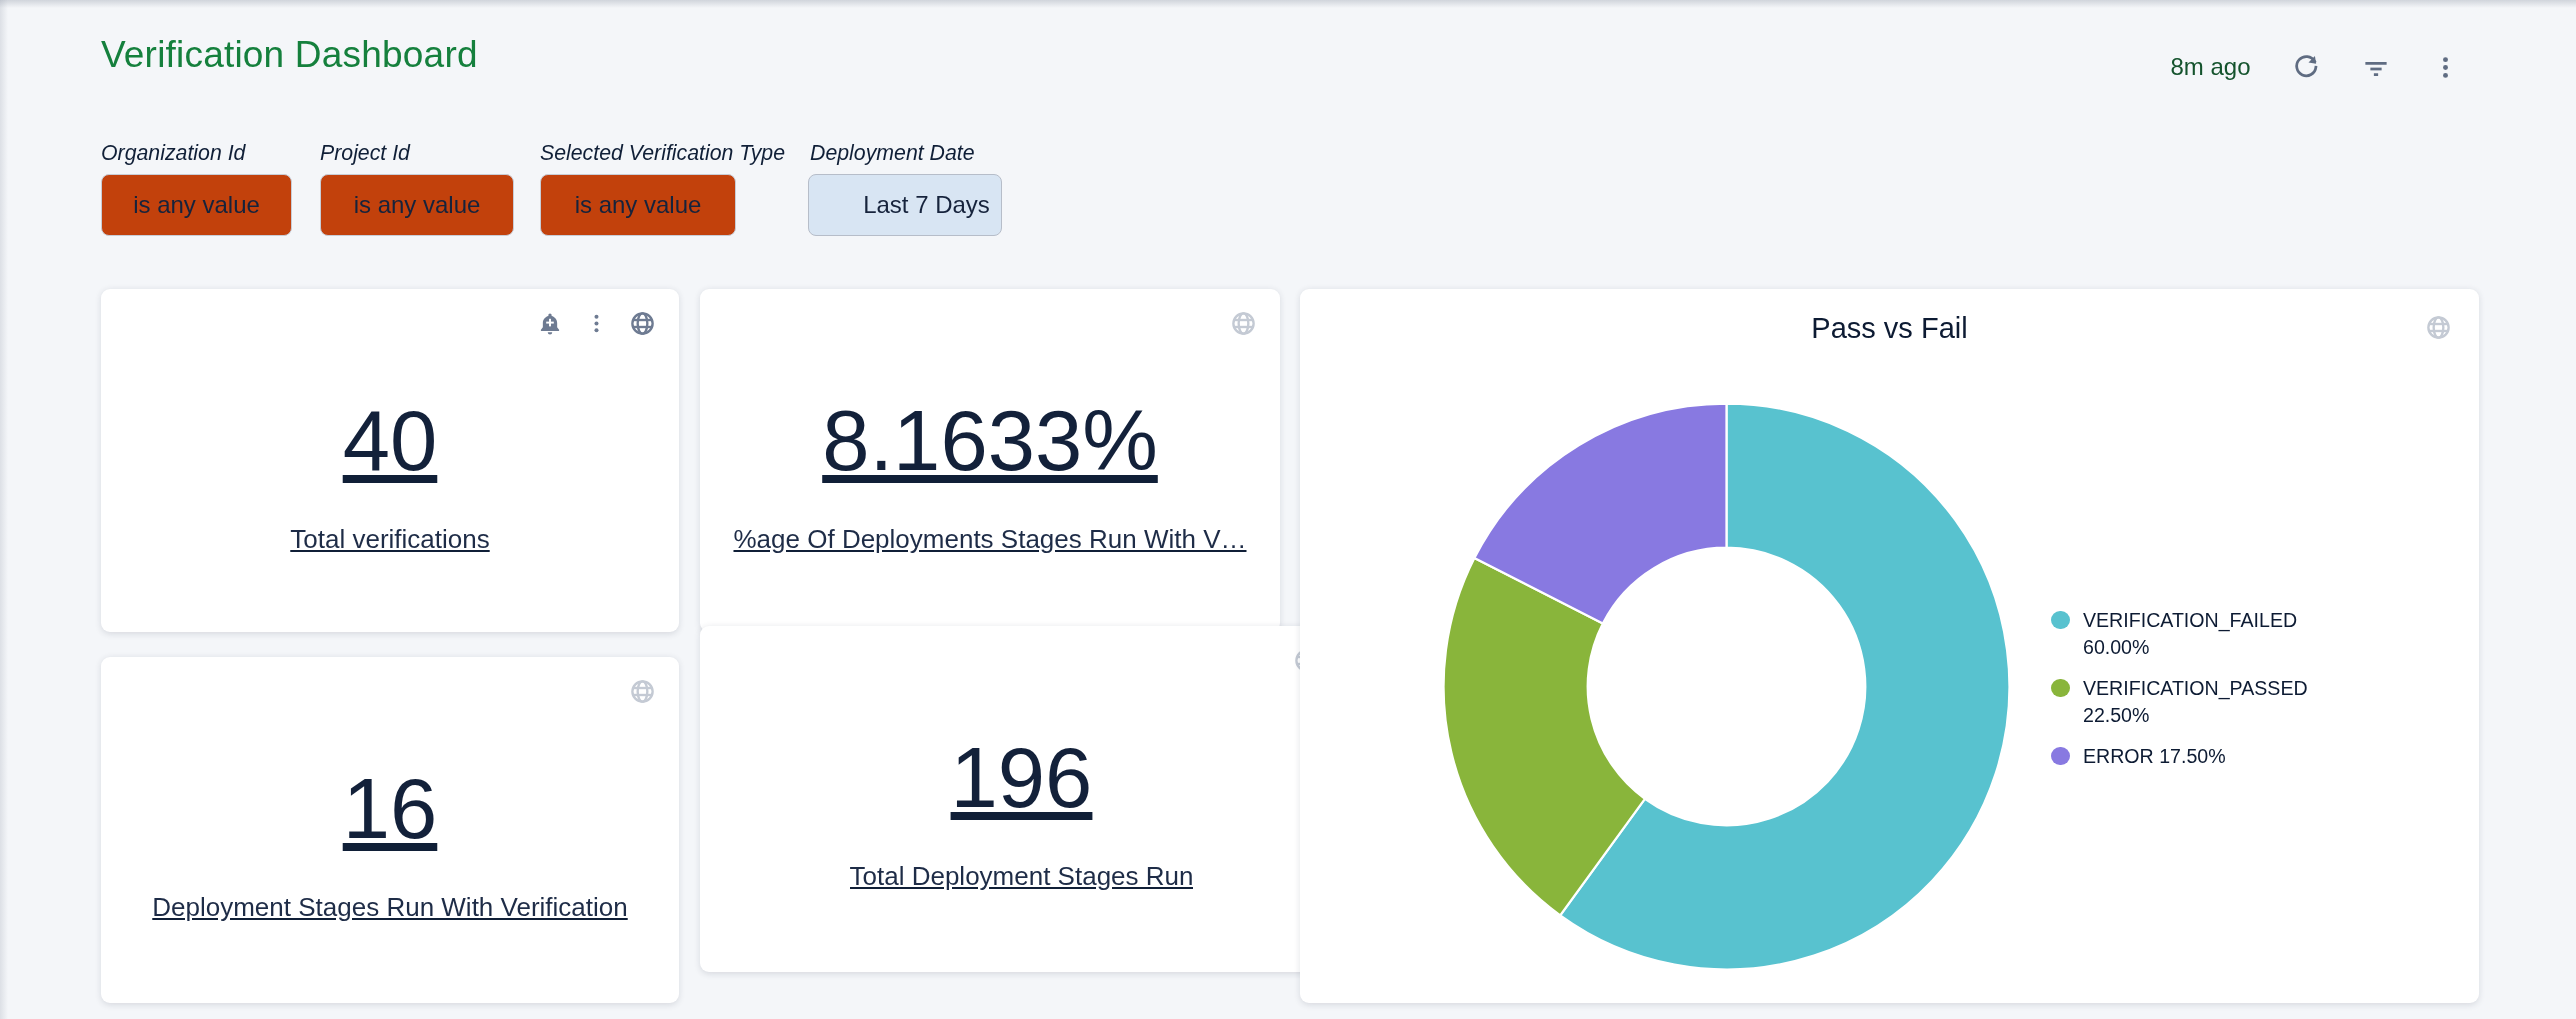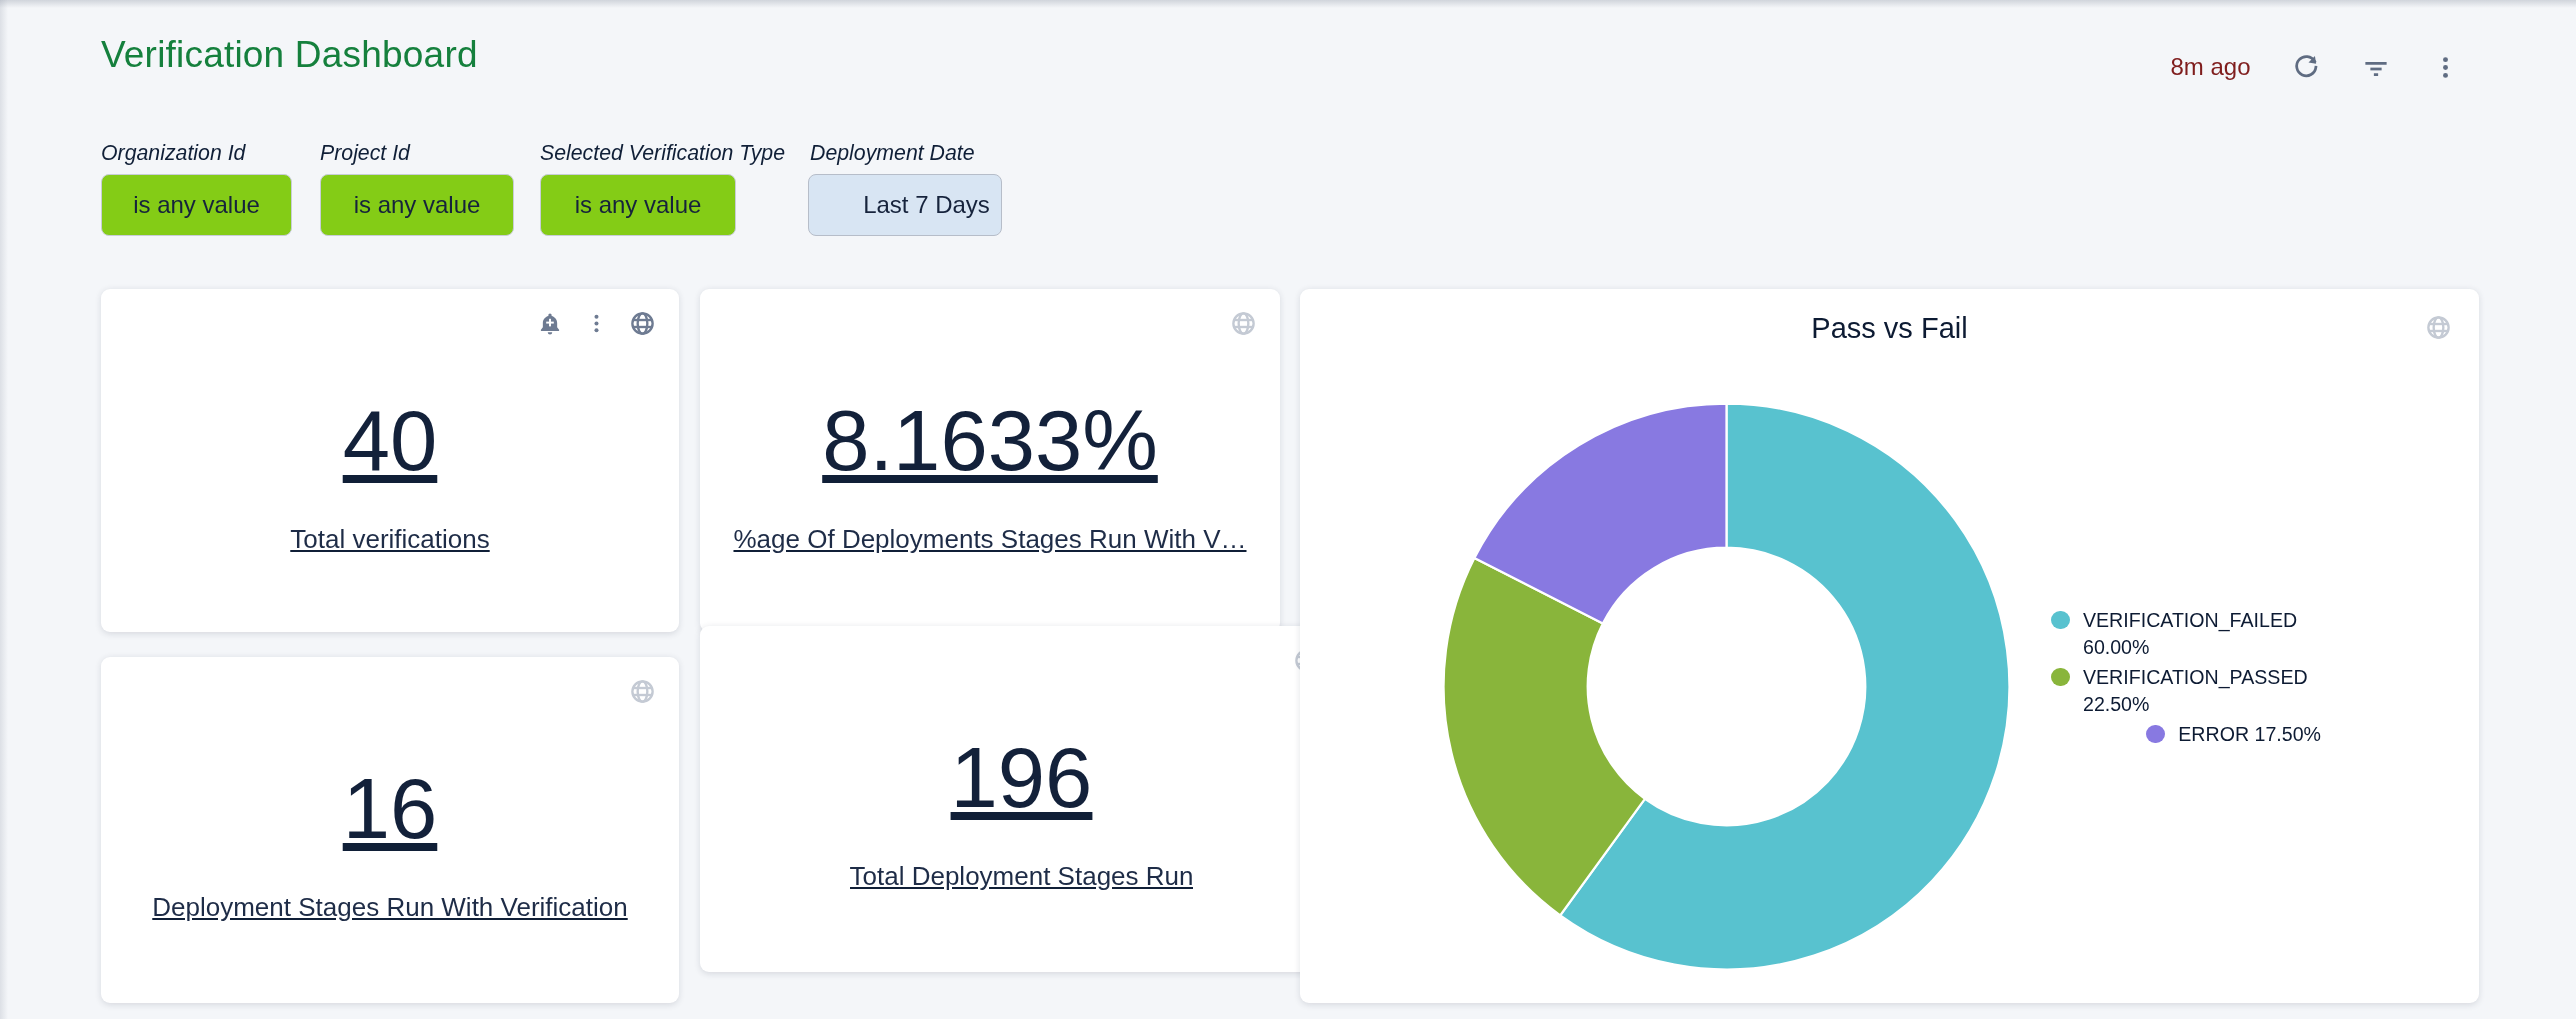--- a/index.html
+++ b/index.html
@@ -18,30 +18,30 @@
 
   
   .page-title{
     position:absolute;left:101px;top:34px;
     font-size:37px;font-weight:500;color:#15803d;letter-spacing:0.2px;
   }
   .header-right{
     position:absolute;top:44px;right:117px;height:46px;
     display:flex;align-items:center;gap:41px;
   }
-  .last-refresh{font-size:24px;color:#7f1d1d;}
+  .last-refresh{font-size:24px;color:#14532d;}
   .hdr-icon{color:#5f6c82;display:flex;align-items:center;cursor:pointer;}
 
   
   .filters{position:absolute;top:0;left:0;}
   .filter-group{position:absolute;}
   .filter-label{font-size:21.3px;font-weight:500;color:#101f37;position:absolute;top:141px;white-space:nowrap;font-style:italic;}
   .filter-value{
     position:absolute;top:174px;height:62px;box-sizing:border-box;
-    background:#84cc16;border:1.8px solid #c8cdd7;border-radius:8px;
+    background:#c2410c;border:1.8px solid #c8cdd7;border-radius:8px;
     display:flex;align-items:center;justify-content:center;
     font-size:24px;color:#16233c;cursor:pointer;white-space:nowrap;
   }
   .filter-value.active{background:#d8e5f3;border-color:#b6bdc9;padding-left:43px;}
 
   
   .card{
     position:absolute;background:#ffffff;border-radius:9px;
     box-shadow:0 1.8px 6.2px rgba(40,50,70,.14);
     text-decoration:underline;
@@ -56,21 +56,21 @@
   .icon-light{color:#c4cad4;cursor:pointer;display:flex;}
 
   
   .chart-title{
     position:absolute;top:23px;left:0;right:0;text-align:center;
     font-size:29px;font-weight:500;color:#0d1b33;
   }
   .donut-wrap{position:absolute;left:140px;top:111px;}
   .legend{
     position:absolute;left:751px;top:318px;
-    display:flex;flex-direction:column;gap:3px;align-items:flex-end;
+    display:flex;flex-direction:column;gap:14px;
   }
   .legend-item{display:flex;align-items:flex-start;cursor:pointer;}
   .legend-dot{width:18.7px;height:18.7px;border-radius:50%;flex:0 0 auto;margin-top:3.6px;margin-right:13.3px;}
   .legend-text{font-size:19.6px;line-height:27px;color:#0d1b33;max-width:238px;}
 </style>
 </head>
 <body>
 
 <div class="page">
   <div class="top-shade"></div>

